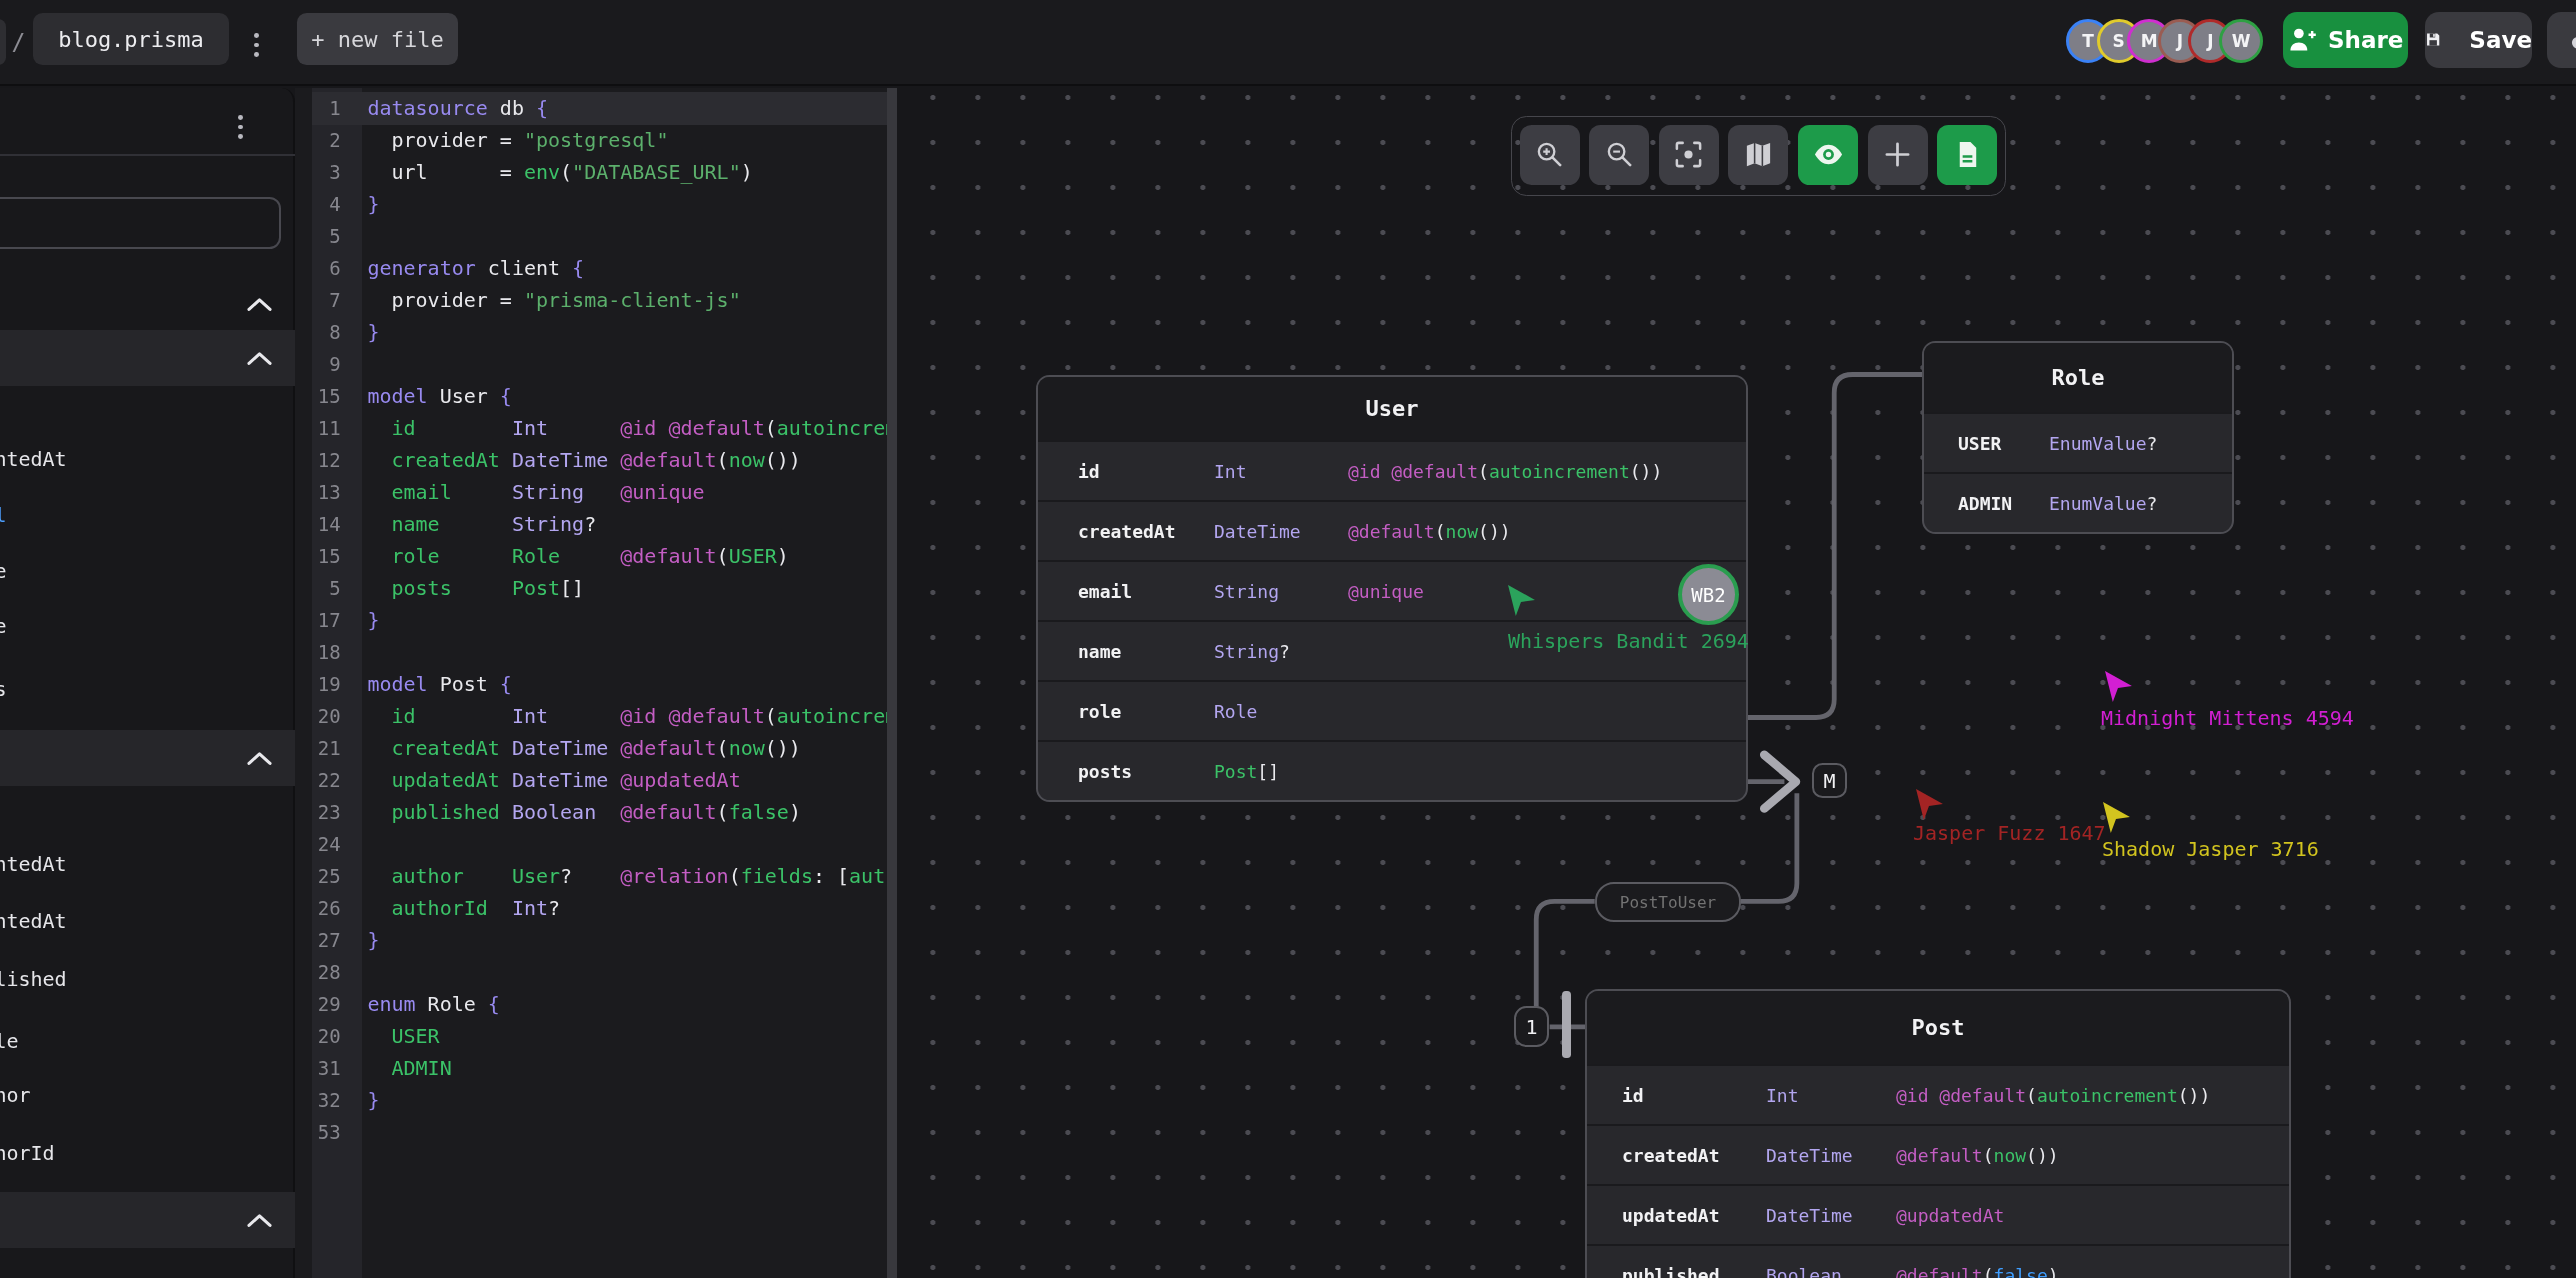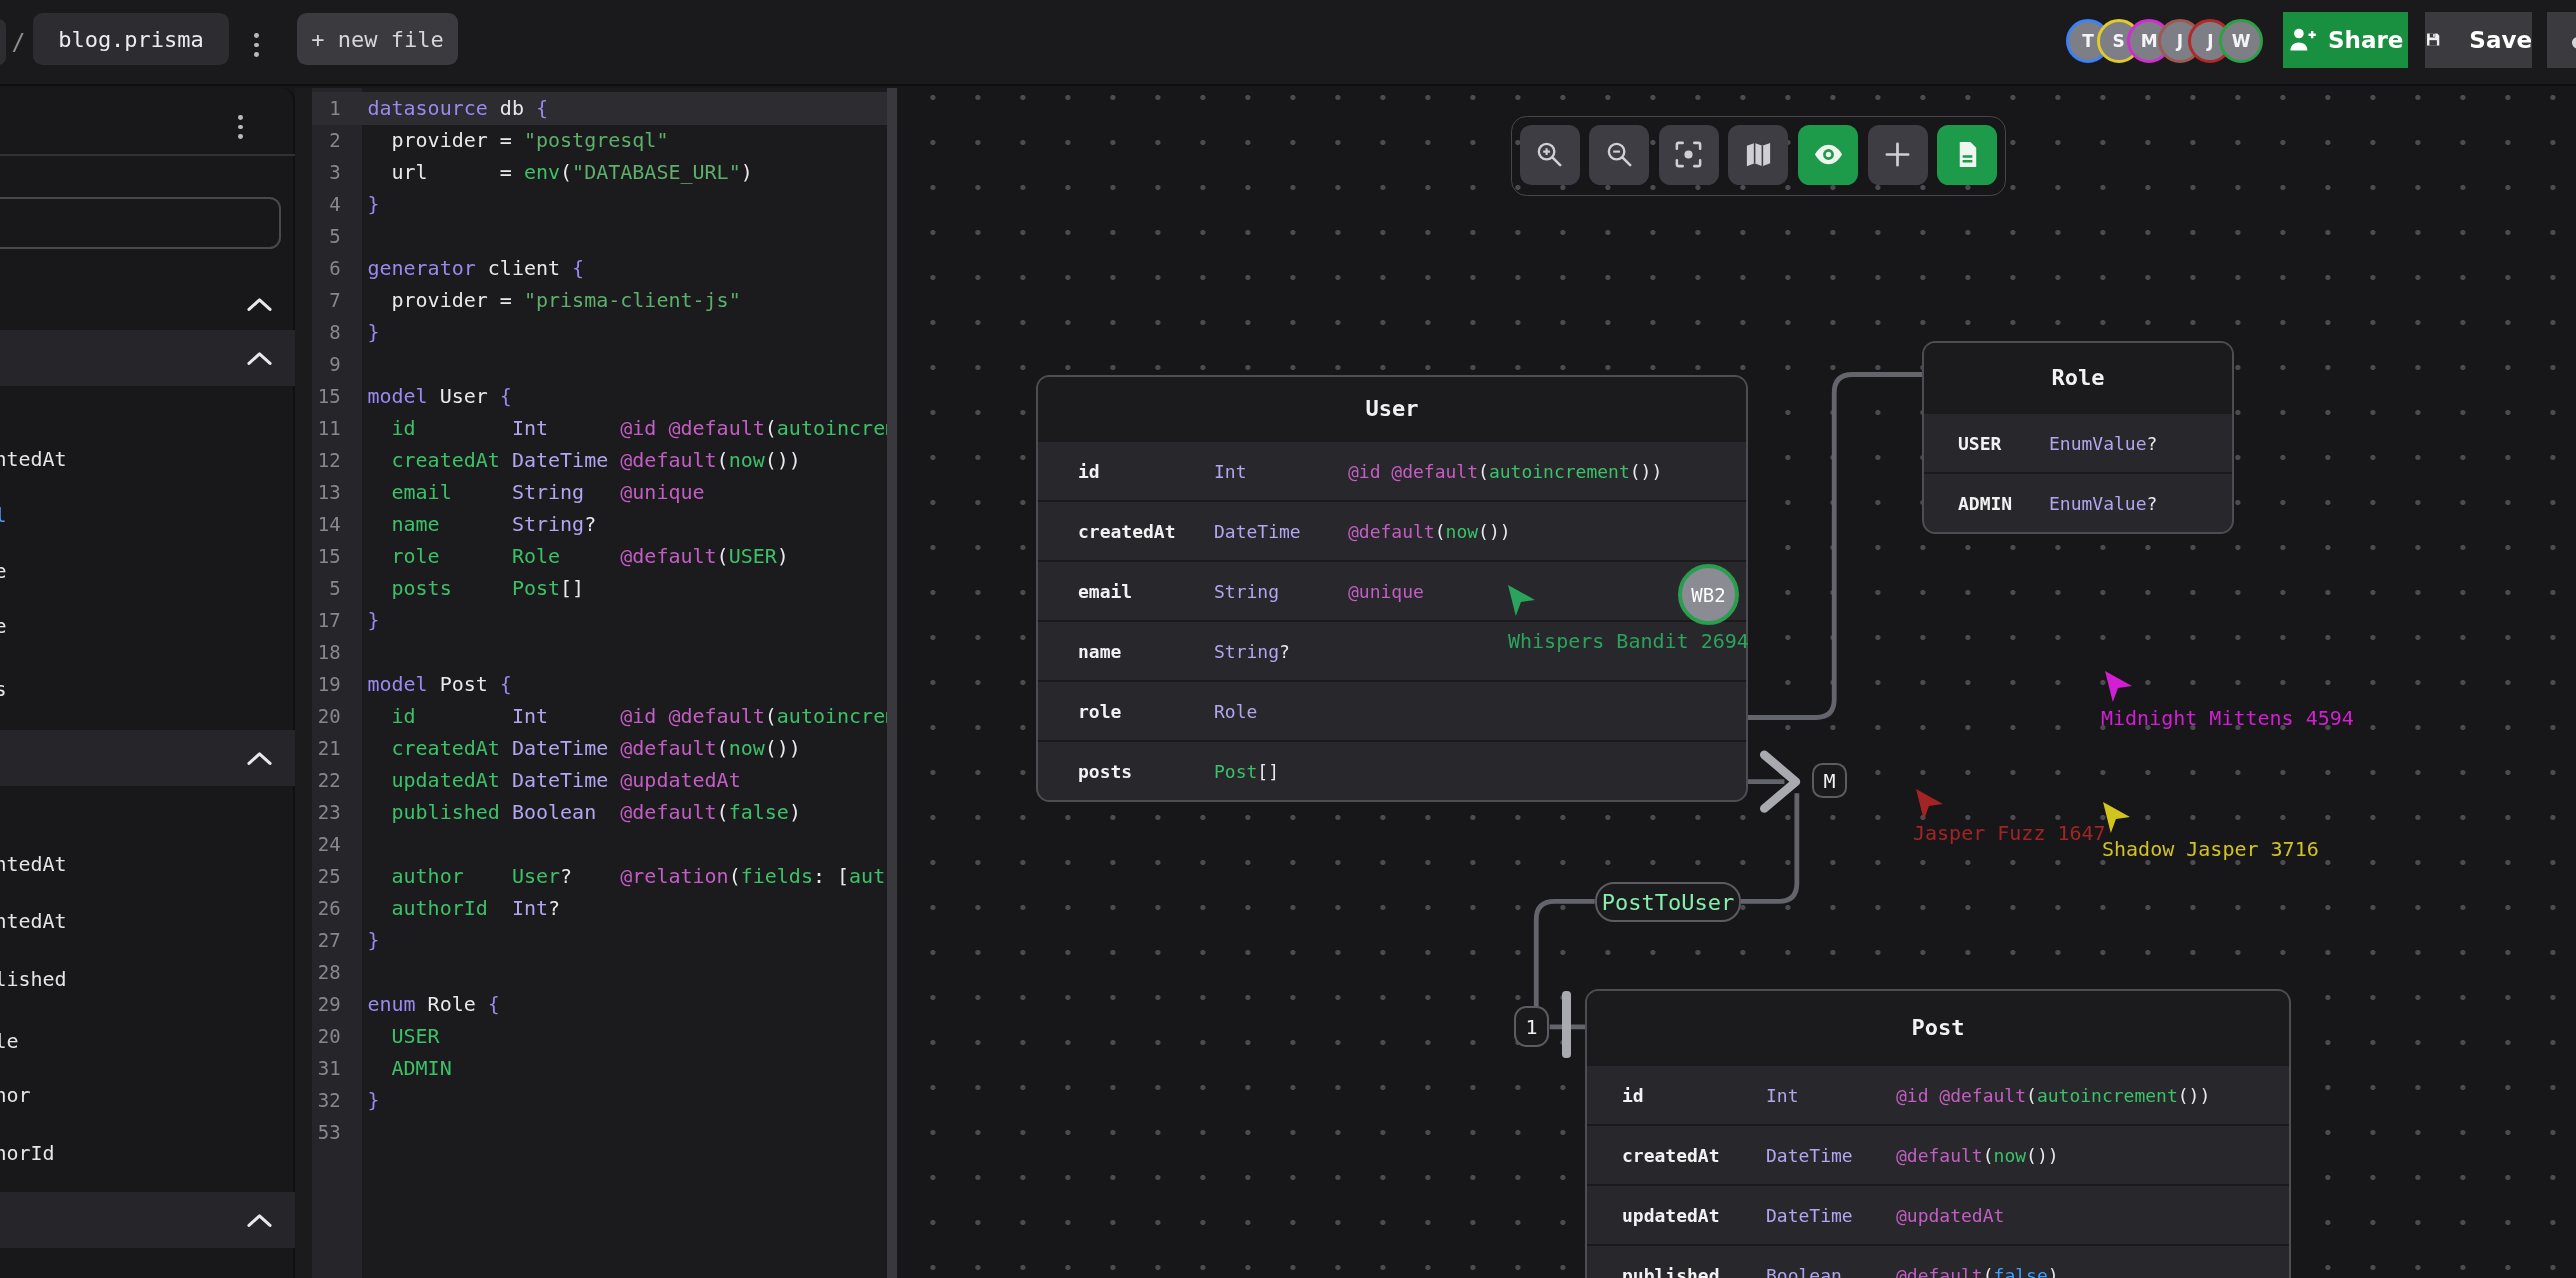--- a/index.html
+++ b/index.html
@@ -20,21 +20,21 @@
   .kebab { display:flex; flex-direction:column; gap:4.8px; align-items:center; }
   .kebab i { width:4.8px; height:4.8px; border-radius:50%; background:#b9b9c0; display:block; }
   #tab-kebab { position:absolute; left:254px; top:33px; }
   #new-file-btn { left:297px; width:161px; background:#3a3a3f; color:#d6d6da; }
   #avatar-stack { position:absolute; left:2066px; top:19px; height:44px; display:flex; }
   .avatar { width:44px; height:44px; border-radius:50%; background:#7e7e87;
     border:3.8px solid; display:flex; align-items:center; justify-content:center;
     color:#f4f4f6; font-family:"DejaVu Sans", sans-serif; font-weight:bold;
     font-size:17px; margin-left:-13.4px; position:relative; }
   #avatar-stack .avatar:first-child { margin-left:0; }
-  .tb-btn { position:absolute; top:11.5px; height:56px; border-radius:0;
+  .tb-btn { position:absolute; top:11.5px; height:56px; border-radius:14px;
     display:flex; align-items:center; justify-content:center; gap:11.5px;
     font-family:"DejaVu Sans", sans-serif; font-weight:bold; font-size:23px;
     color:#fff; }
   #share-btn { left:2283px; width:125px; background:#18903f; }
   #save-btn  { left:2425px; width:107px; background:#3a3a3f;gap:28px; }
   #export-btn{ left:2547px; width:77px;  background:#3a3a3f; }
 
   
   #sidebar { position:absolute; left:-19px; top:88px; width:314px; height:1208px;
     background:#18181b; border-right:2.9px solid #101012; border-radius:0 13.4px 13.4px 0;
@@ -89,22 +89,22 @@
     color:#f2f2f4; font-weight:bold; font-size:22px; }
   .erd-row { position:relative; border-top:2.9px solid #1a1a1d; height:60px; font-size:18px; }
   .erd-row span { position:absolute; top:50%; transform:translateY(-50%); white-space:pre; }
   .erd-name { color:#f2f2f4; font-weight:bold; }
 
   
   .card-badge { position:absolute; border:2.4px solid #5b5b61; border-radius:10.5px;
     background:#1a1a1d; color:#f0f0f3; display:flex; align-items:center;
     justify-content:center; font-size:20px; z-index:12; }
   #rel-label { position:absolute; border:2.4px solid #5b5b61; border-radius:19px;
-    background:#1b1b1e; color:#86efac; display:flex; align-items:center;
-    justify-content:center; font-size:22px; z-index:12; }
+    background:#1b1b1e; color:#737373; display:flex; align-items:center;
+    justify-content:center; font-size:16px; z-index:12; }
   #one-tick { position:absolute; width:8.6px; height:67px; background:#a9a9b0;
     border-radius:3.8px; z-index:12; }
 
   
   .cursor { position:absolute; z-index:30; }
   .cursor-label { position:absolute; font-size:20px; white-space:pre; z-index:30; }
   #wb2-avatar { position:absolute; width:61px; height:61px; border-radius:50%;
     background:#8b8b94; border:4.8px solid #2a9d4f; display:flex; align-items:center;
     justify-content:center; color:#fff; font-size:19px; z-index:25; }
 </style>

